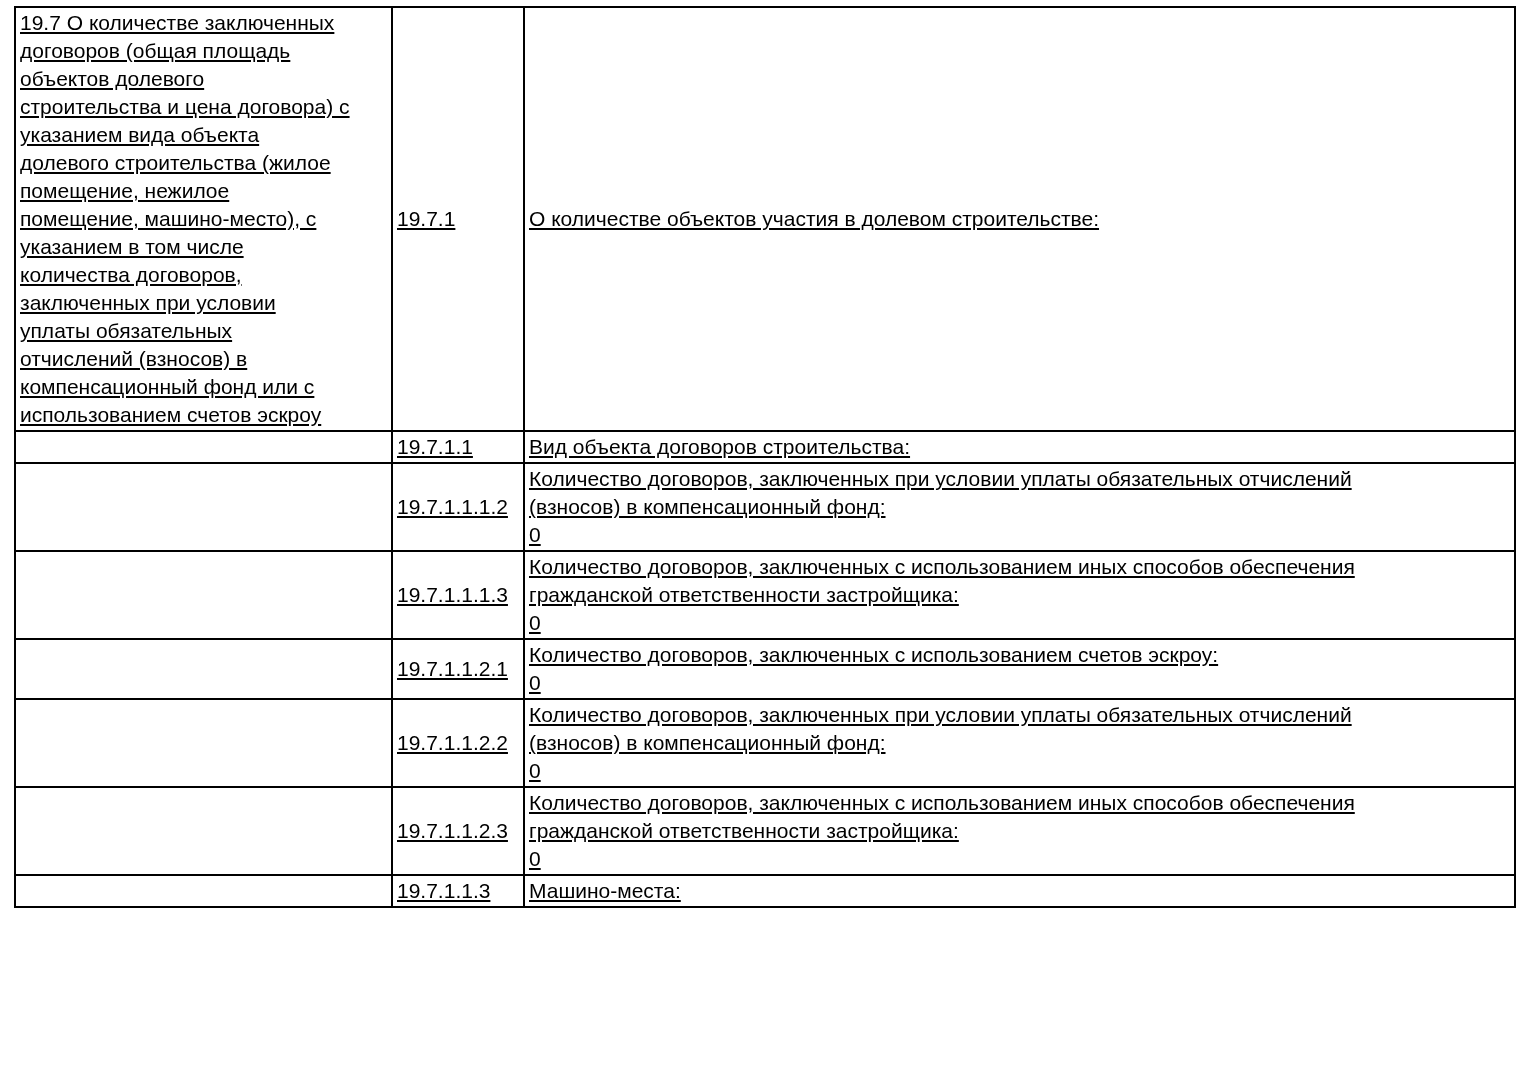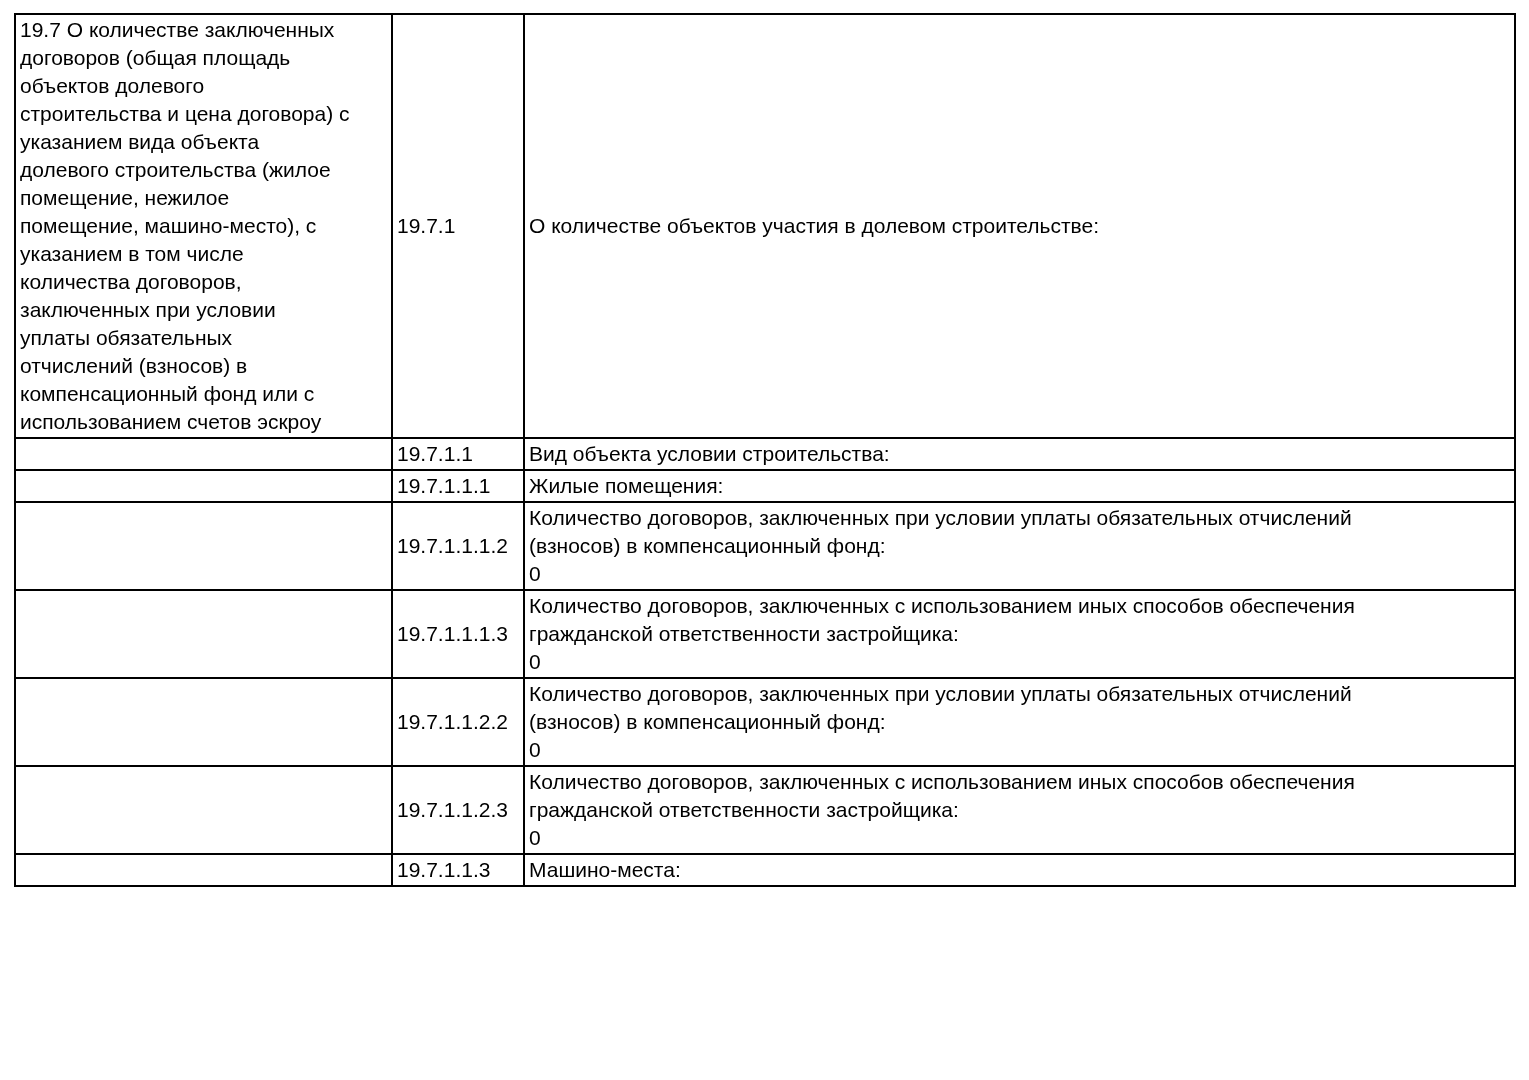--- a/index.html
+++ b/index.html
@@ -13,24 +13,25 @@
     height: 1080px;
     background: #ffffff;
     overflow: hidden;
     font-family: "Liberation Sans", sans-serif;
     font-size: 21px;
     color: #000000;
   }
   table.disclosure {
     position: absolute;
     left: 14px;
-    top: 13px;
+    top: 6px;
     width: 1500px;
     border-collapse: collapse;
     table-layout: fixed;
+    text-decoration: underline;
   }
   col.c1 { width: 377px; }
   col.c2 { width: 132px; }
   col.c3 { width: 991px; }
   td {
     border: 2px solid #000000;
     vertical-align: middle;
     padding: 1px 4px;
     line-height: 28px;
     white-space: pre;
@@ -69,38 +70,38 @@
 уплаты обязательных
 отчислений (взносов) в
 компенсационный фонд или с
 использованием счетов эскроу</td>
         <td class="code">19.7.1</td>
         <td class="content">О количестве объектов участия в долевом строительстве:</td>
       </tr>
     <tr>
           <td class="desc"></td>
           <td class="code">19.7.1.1</td>
-          <td class="content"><div class="label">Вид объекта условии строительства:</div></td>
-        </tr>
-        <tr>
-          <td class="desc"></td>
-          <td class="code">19.7.1.1.1</td>
-          <td class="content"><div class="label">Жилые помещения:</div></td>
+          <td class="content"><div class="label">Вид объекта договоров строительства:</div></td>
         </tr>
         <tr>
           <td class="desc"></td>
           <td class="code">19.7.1.1.1.2</td>
           <td class="content"><div class="label">Количество договоров, заключенных при условии уплаты обязательных отчислений
 (взносов) в компенсационный фонд:</div><div class="value">0</div></td>
         </tr>
         <tr>
           <td class="desc"></td>
           <td class="code">19.7.1.1.1.3</td>
           <td class="content"><div class="label">Количество договоров, заключенных с использованием иных способов обеспечения
 гражданской ответственности застройщика:</div><div class="value">0</div></td>
+        </tr>
+        <tr>
+          <td class="desc"></td>
+          <td class="code">19.7.1.1.2.1</td>
+          <td class="content"><div class="label">Количество договоров, заключенных с использованием счетов эскроу:</div><div class="value">0</div></td>
         </tr>
         <tr>
           <td class="desc"></td>
           <td class="code">19.7.1.1.2.2</td>
           <td class="content"><div class="label">Количество договоров, заключенных при условии уплаты обязательных отчислений
 (взносов) в компенсационный фонд:</div><div class="value">0</div></td>
         </tr>
         <tr>
           <td class="desc"></td>
           <td class="code">19.7.1.1.2.3</td>

